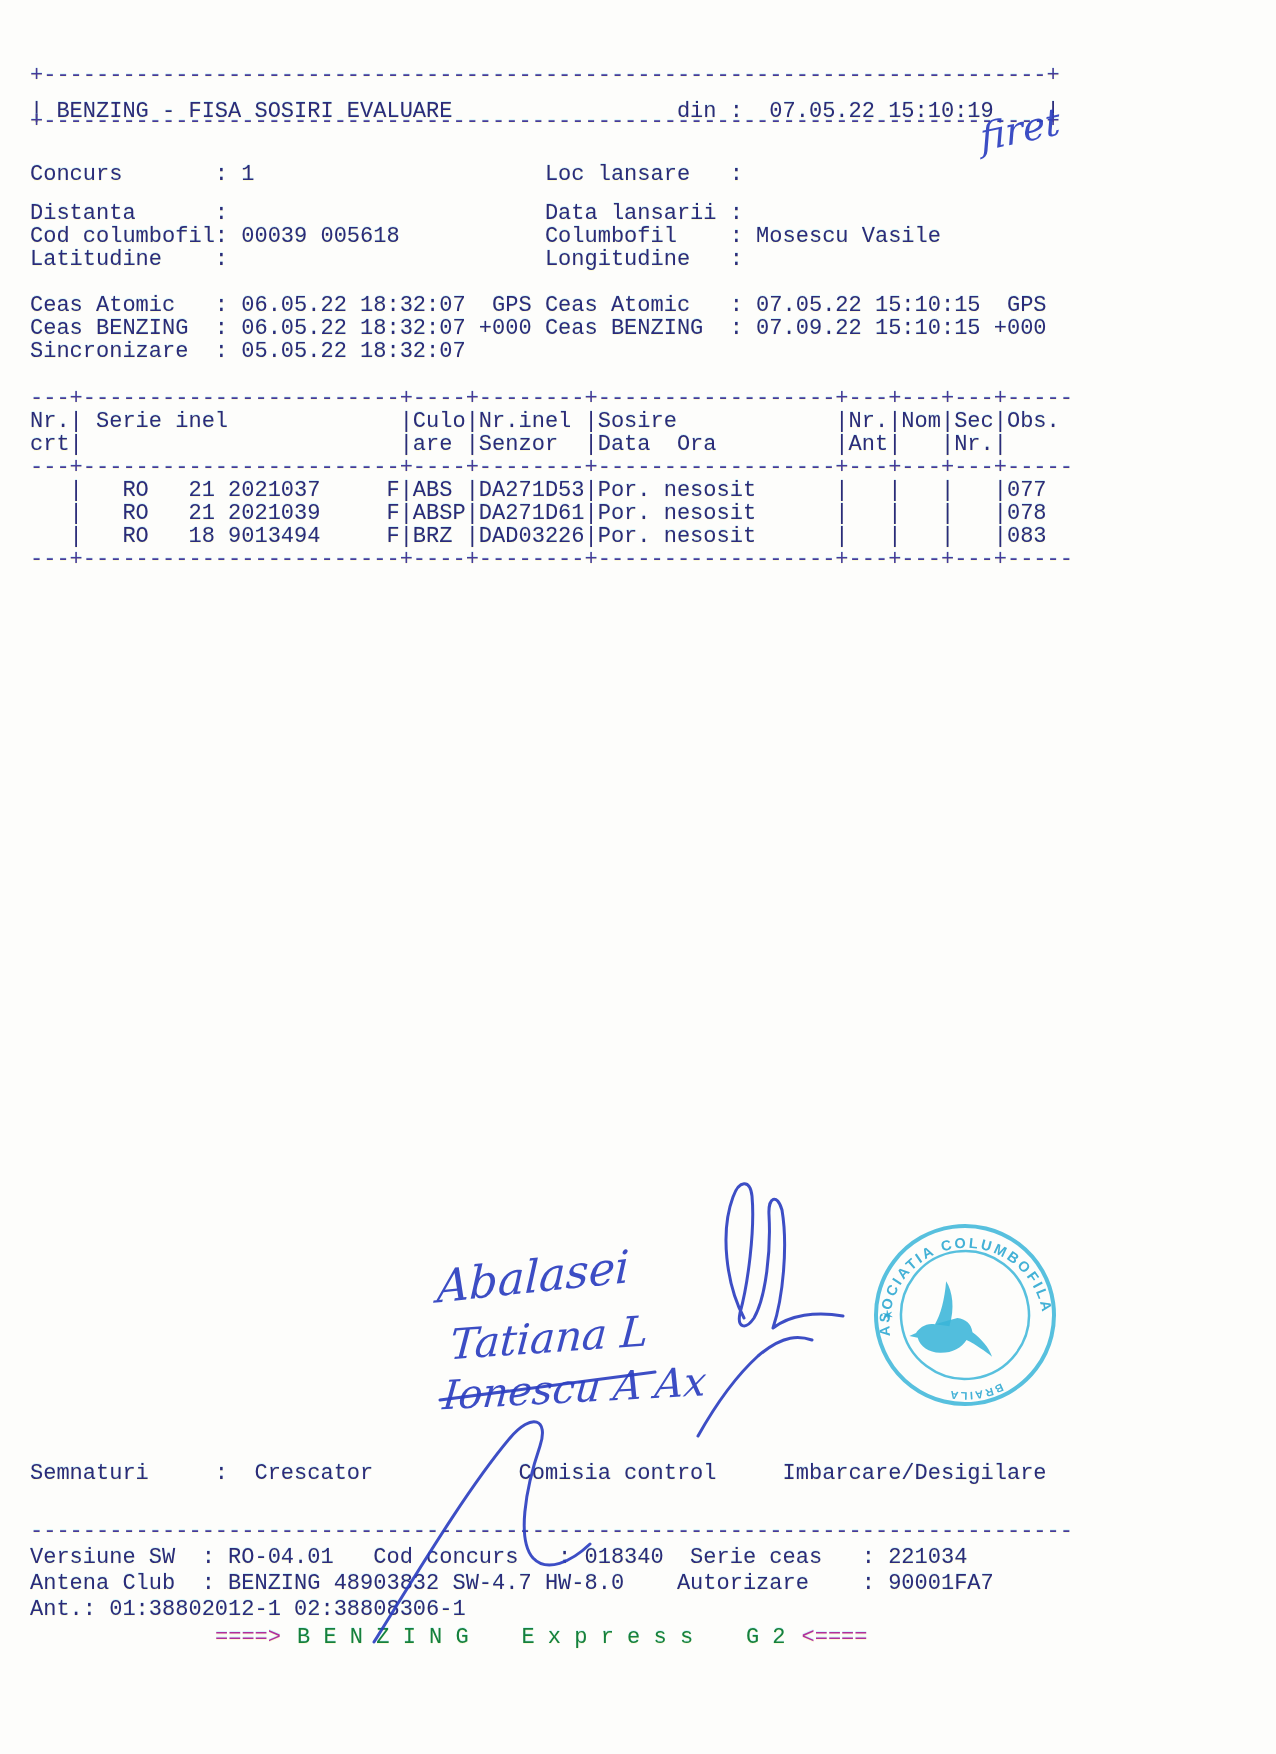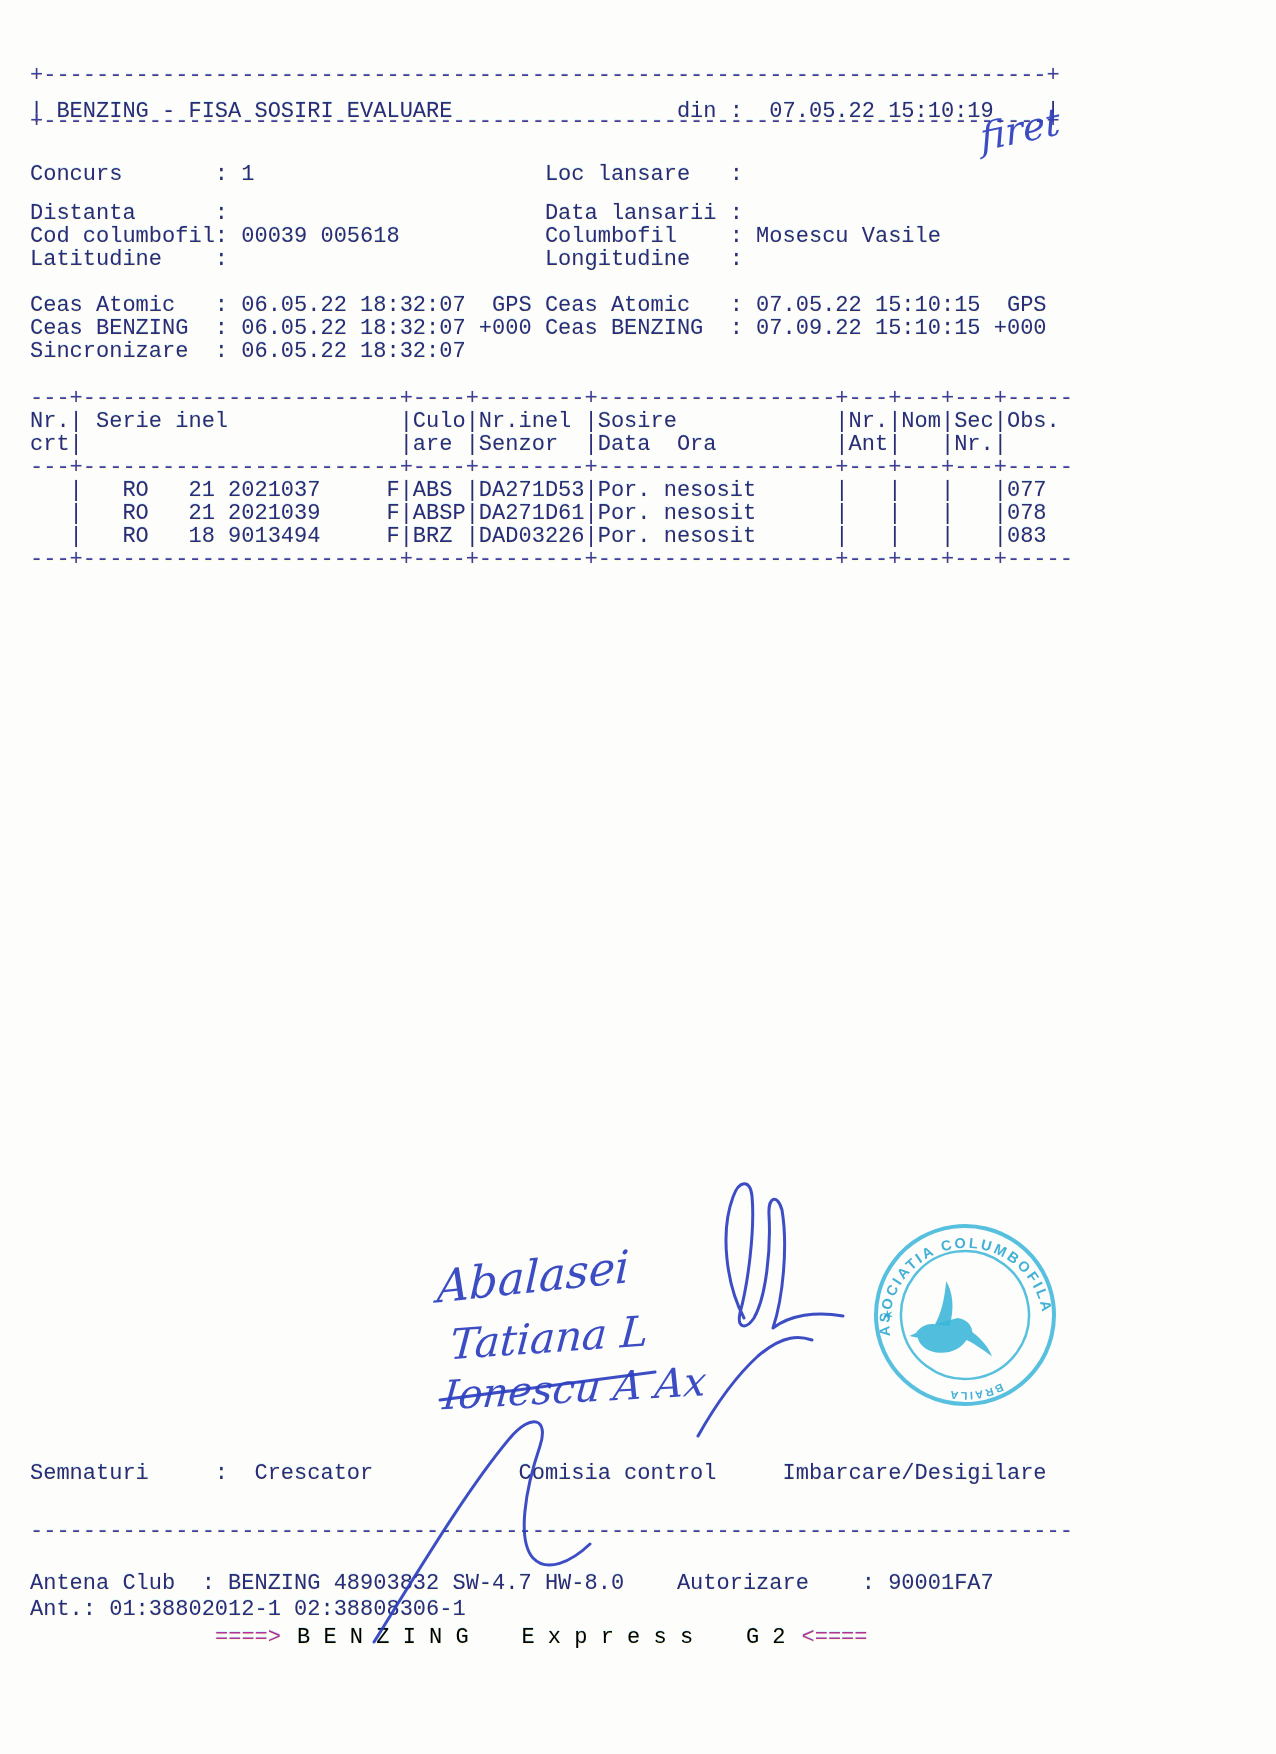--- a/index.html
+++ b/index.html
@@ -9,21 +9,21 @@
     font-family:"Liberation Mono",monospace;
   }
   .ln{
     position:absolute;left:30px;
     font:22px/23px "Liberation Mono",monospace;
     color:#2b2b7a;white-space:pre;
     text-shadow:0 1px 0 rgba(255,242,120,.28),0 -1px 0 rgba(110,225,255,.28);
   }
   .dash{color:#453a99;}
   .arrow{color:#b0309c;}
-  .bx{margin:0 16px;color:#000000;}
+  .bx{margin:0 16px;color:#15803d;}
   .hw{
     position:absolute;
     font-family:"DejaVu Serif",serif;font-style:italic;
     color:#2c3fc0;white-space:pre;transform-origin:left top;
     opacity:.92;
   }
   .overlay{position:absolute;left:0;top:0;pointer-events:none;}
   .pen path{fill:none;stroke:#2c3fc0;stroke-width:3;stroke-linecap:round;stroke-linejoin:round;opacity:.92;}
   .st{fill:none;stroke:#3ab5d8;opacity:.85;}
   .stx{fill:#2fa9d2;font-family:"Liberation Sans",sans-serif;font-weight:bold;opacity:.9;}
@@ -36,33 +36,34 @@
   <div class="ln dash" style="top:64px">+----------------------------------------------------------------------------+</div>
   <div class="ln" style="top:100px">| BENZING - FISA SOSIRI EVALUARE                 din :  07.05.22 15:10:19    |</div>
   <div class="ln dash" style="top:110px">+----------------------------------------------------------------------------+</div>
 
   <div class="ln" style="top:163px">Concurs       : 1                      Loc lansare   :</div>
   <div class="ln" style="top:202px">Distanta      :                        Data lansarii :</div>
   <div class="ln" style="top:225px">Cod columbofil: 00039 005618           Columbofil    : Mosescu Vasile</div>
   <div class="ln" style="top:248px">Latitudine    :                        Longitudine   :</div>
   <div class="ln" style="top:294px">Ceas Atomic   : 06.05.22 18:32:07  GPS Ceas Atomic   : 07.05.22 15:10:15  GPS</div>
   <div class="ln" style="top:317px">Ceas BENZING  : 06.05.22 18:32:07 +000 Ceas BENZING  : 07.09.22 15:10:15 +000</div>
-  <div class="ln" style="top:340px">Sincronizare  : 06.05.22 18:32:07</div>
+  <div class="ln" style="top:340px">Sincronizare  : 05.05.22 18:32:07</div>
 
   <div class="ln dash" style="top:387px">---+------------------------+----+--------+------------------+---+---+---+-----</div>
   <div class="ln" style="top:433px">crt|                        |are |Senzor  |Data  Ora         |Ant|   |Nr.|</div>
   <div class="ln" style="top:410px">Nr.| Serie inel             |Culo|Nr.inel |Sosire            |Nr.|Nom|Sec|Obs.</div>
   <div class="ln dash" style="top:456px">---+------------------------+----+--------+------------------+---+---+---+-----</div>
   <div class="ln" style="top:479px">   |   RO   21 2021037     F|ABS |DA271D53|Por. nesosit      |   |   |   |077</div>
   <div class="ln" style="top:502px">   |   RO   21 2021039     F|ABSP|DA271D61|Por. nesosit      |   |   |   |078</div>
   <div class="ln" style="top:525px">   |   RO   18 9013494     F|BRZ |DAD03226|Por. nesosit      |   |   |   |083</div>
   <div class="ln dash" style="top:548px">---+------------------------+----+--------+------------------+---+---+---+-----</div>
 
   <div class="ln" style="top:1462px">Semnaturi     :  Crescator           Comisia control     Imbarcare/Desigilare</div>
   <div class="ln dash" style="top:1520px">-------------------------------------------------------------------------------</div>
+  <div class="ln" style="top:1546px">Versiune SW  : RO-04.01   Cod concurs   : 018340  Serie ceas   : 221034</div>
   <div class="ln" style="top:1572px">Antena Club  : BENZING 48903832 SW-4.7 HW-8.0    Autorizare    : 90001FA7</div>
   <div class="ln" style="top:1598px">Ant.: 01:38802012-1 02:38808306-1</div>
 
   <div class="ln" style="top:1626px;left:215px"><span class="arrow">====&gt;</span><span class="bx">B E N Z I N G    E x p r e s s    G 2</span><span class="arrow">&lt;====</span></div>
 
   <div class="hw" style="left:978px;top:116px;font-size:38px;transform:rotate(-12deg) skewX(-6deg)">firet</div>
   <div class="hw" style="left:438px;top:1260px;font-size:45px;transform:rotate(-6deg) skewX(-8deg)">Abalasei</div>
   <div class="hw" style="left:452px;top:1320px;font-size:42px;transform:rotate(-4deg) skewX(-8deg)">Tatiana L</div>
   <div class="hw" style="left:445px;top:1372px;font-size:40px;transform:rotate(-3deg) skewX(-8deg)">Ionescu A Ax</div>
 

